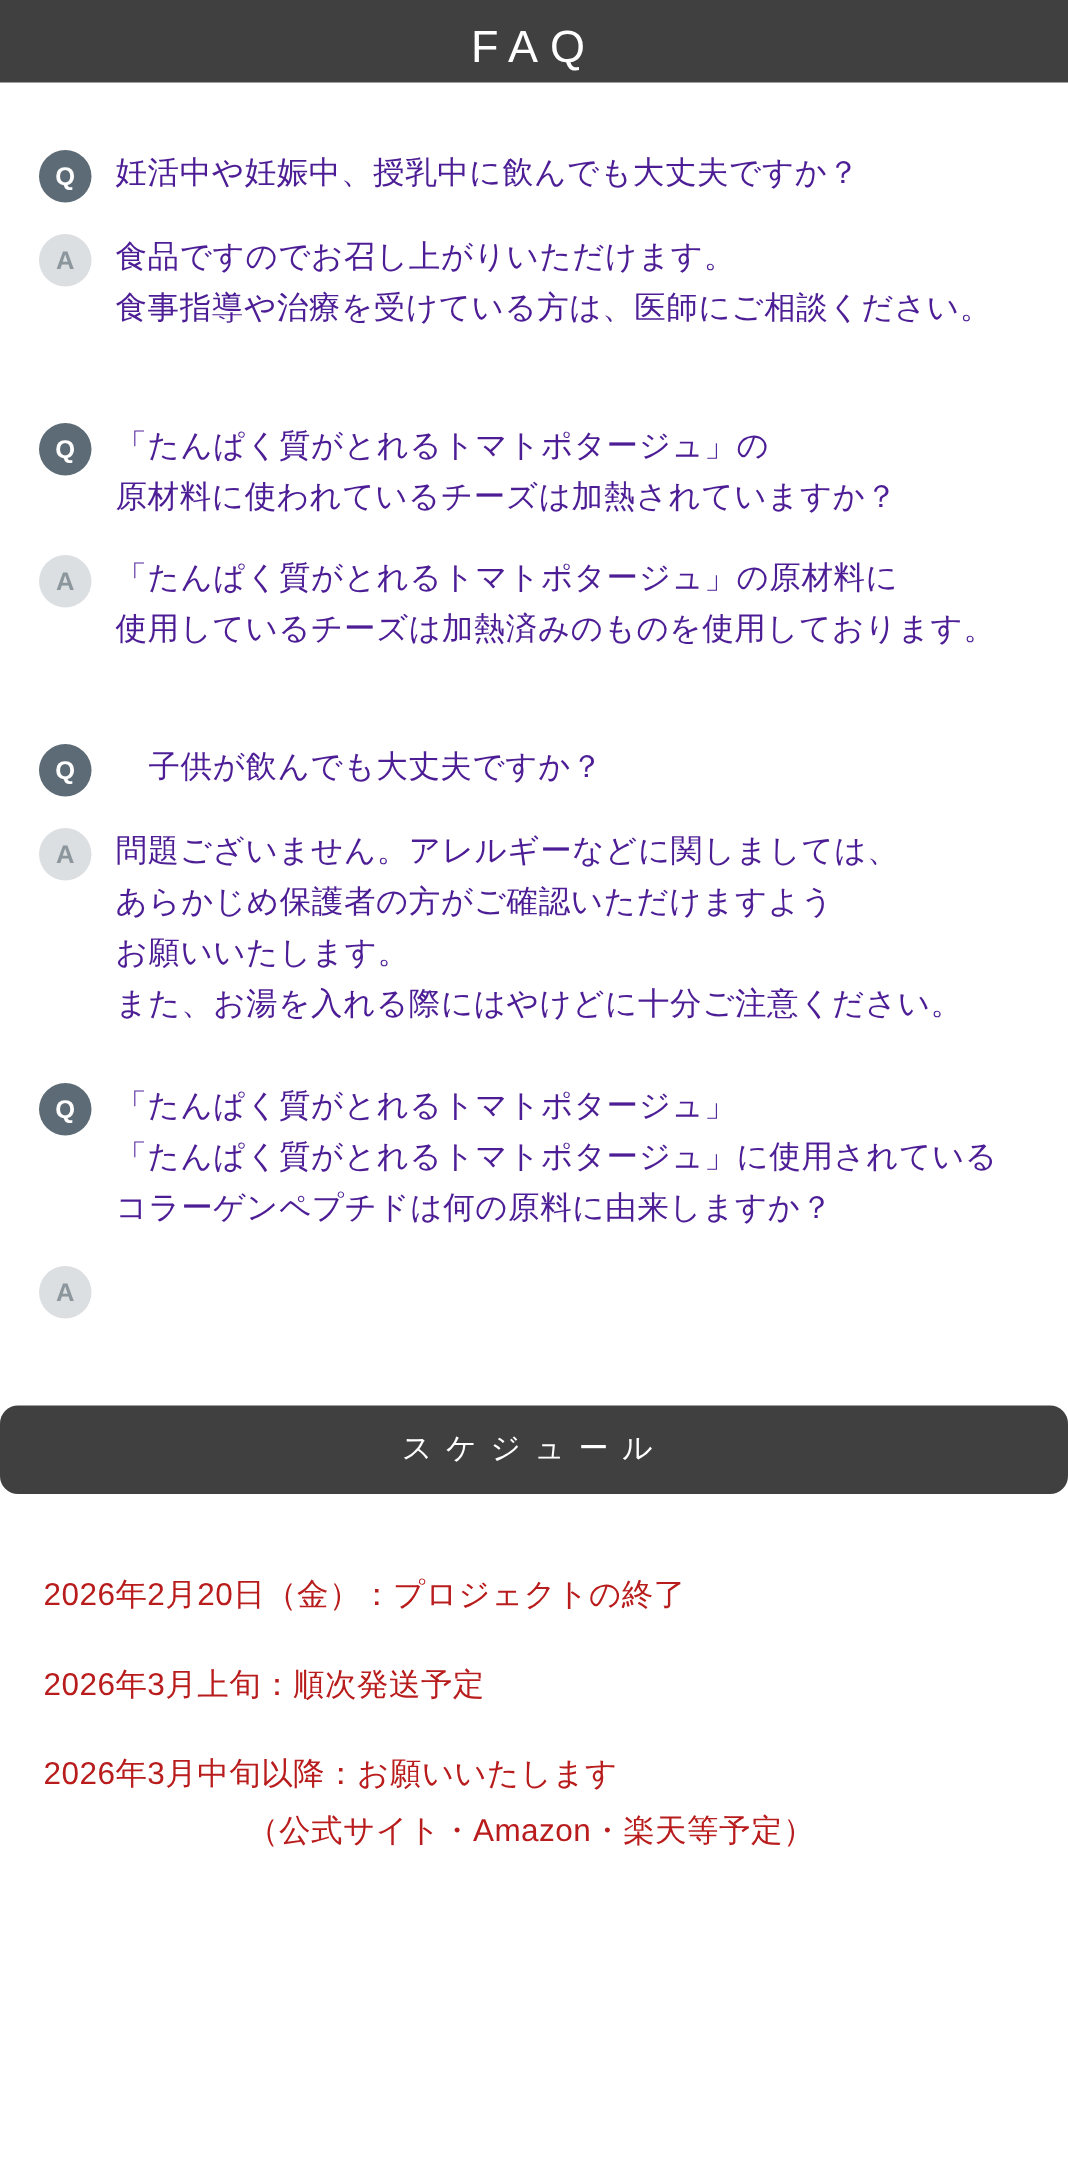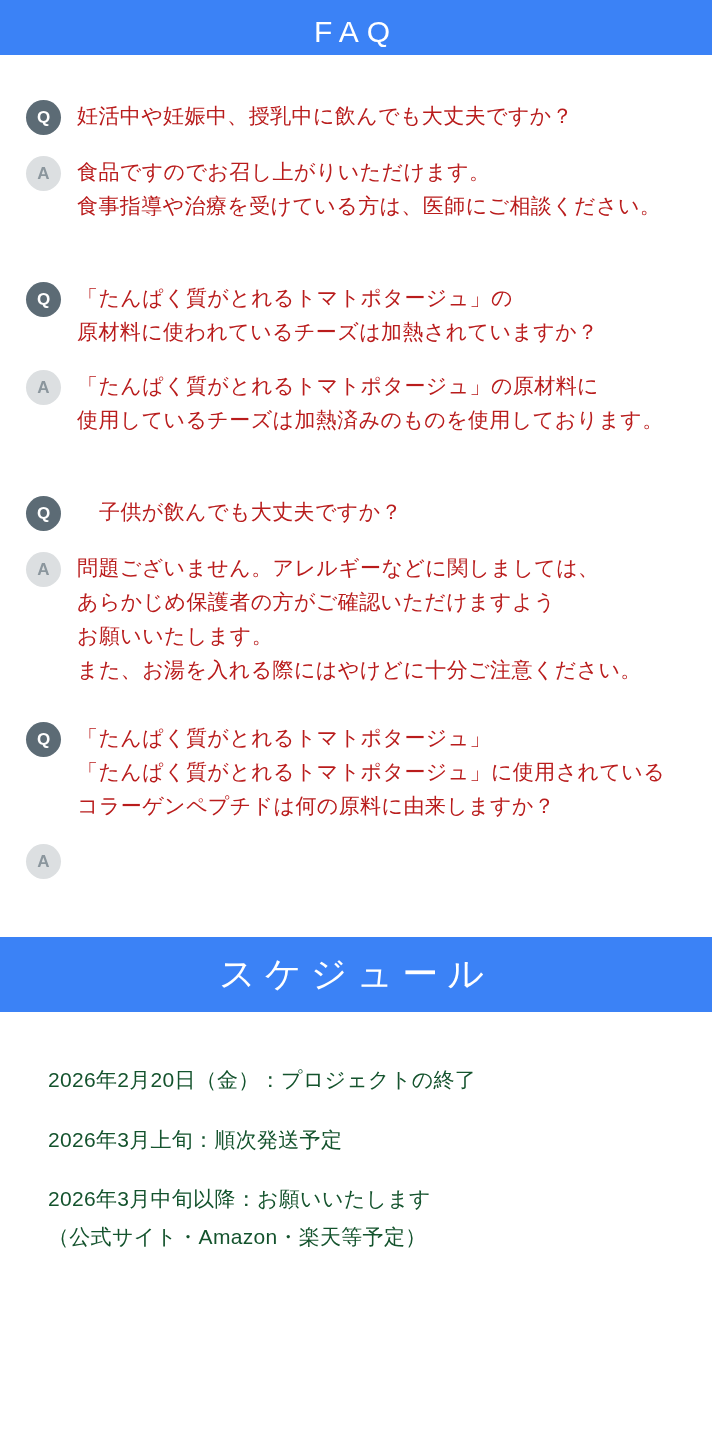--- a/index.html
+++ b/index.html
@@ -14,40 +14,41 @@
     color: #5d6b74;
     -webkit-font-smoothing: antialiased;
   }
   .page {
     width: 712px;
     position: relative;
   }
 
   
   .section-bar {
-    background: #3b82f6;
+    background: #404040;
     color: #ffffff;
     text-align: center;
     font-size: 29px;
     letter-spacing: 7px;
     font-weight: 400;
     line-height: 1;
     padding: 16px 0 17px 0;
   }
   .section-bar.faq {
     height: 22px;
     padding-top: 17px;
     padding-bottom: 16px;
     font-size: 30px;
     letter-spacing: 8px;
   }
   .section-bar.schedule {
-    font-size: 36px;
+    font-size: 20px;
     letter-spacing: 9px;
     padding: 19px 0 20px 0;
+    border-radius: 12px;
   }
 
   
   .faq-list {
     padding: 44px 0 0 0;
   }
   .qa-block {
     margin: 0 0 34px 0;
   }
   .qa-block.gap-lg {
@@ -79,46 +80,46 @@
     background: #5c6b75;
   }
   .badge.a {
     background: #dcdfe1;
     color: #8b969d;
   }
   .qa-text {
     margin-left: 16px;
     font-size: 21px;
     line-height: 1.62;
-    color: #b91c1c;
+    color: #4c1d95;
     letter-spacing: 0.4px;
     white-space: pre-line;
   }
   .qa-text.indent {
     margin-left: 38px;
   }
 
   
   .schedule-wrap {
     padding: 52px 0 0 0;
   }
   .schedule-item {
     font-size: 21px;
     line-height: 1.5;
-    color: #14532d;
-    padding: 0 48px;
+    color: #b91c1c;
+    padding: 0 29px;
     margin-bottom: 28px;
     letter-spacing: 0.3px;
   }
   .schedule-item:last-child {
     margin-bottom: 0;
   }
   .schedule-sub {
     display: block;
-    text-align: left;
+    text-align: center;
     padding-right: 4px;
     margin-top: 6px;
   }
   .spacer-bottom {
     height: 120px;
   }
 </style>
 </head>
 <body>
 

